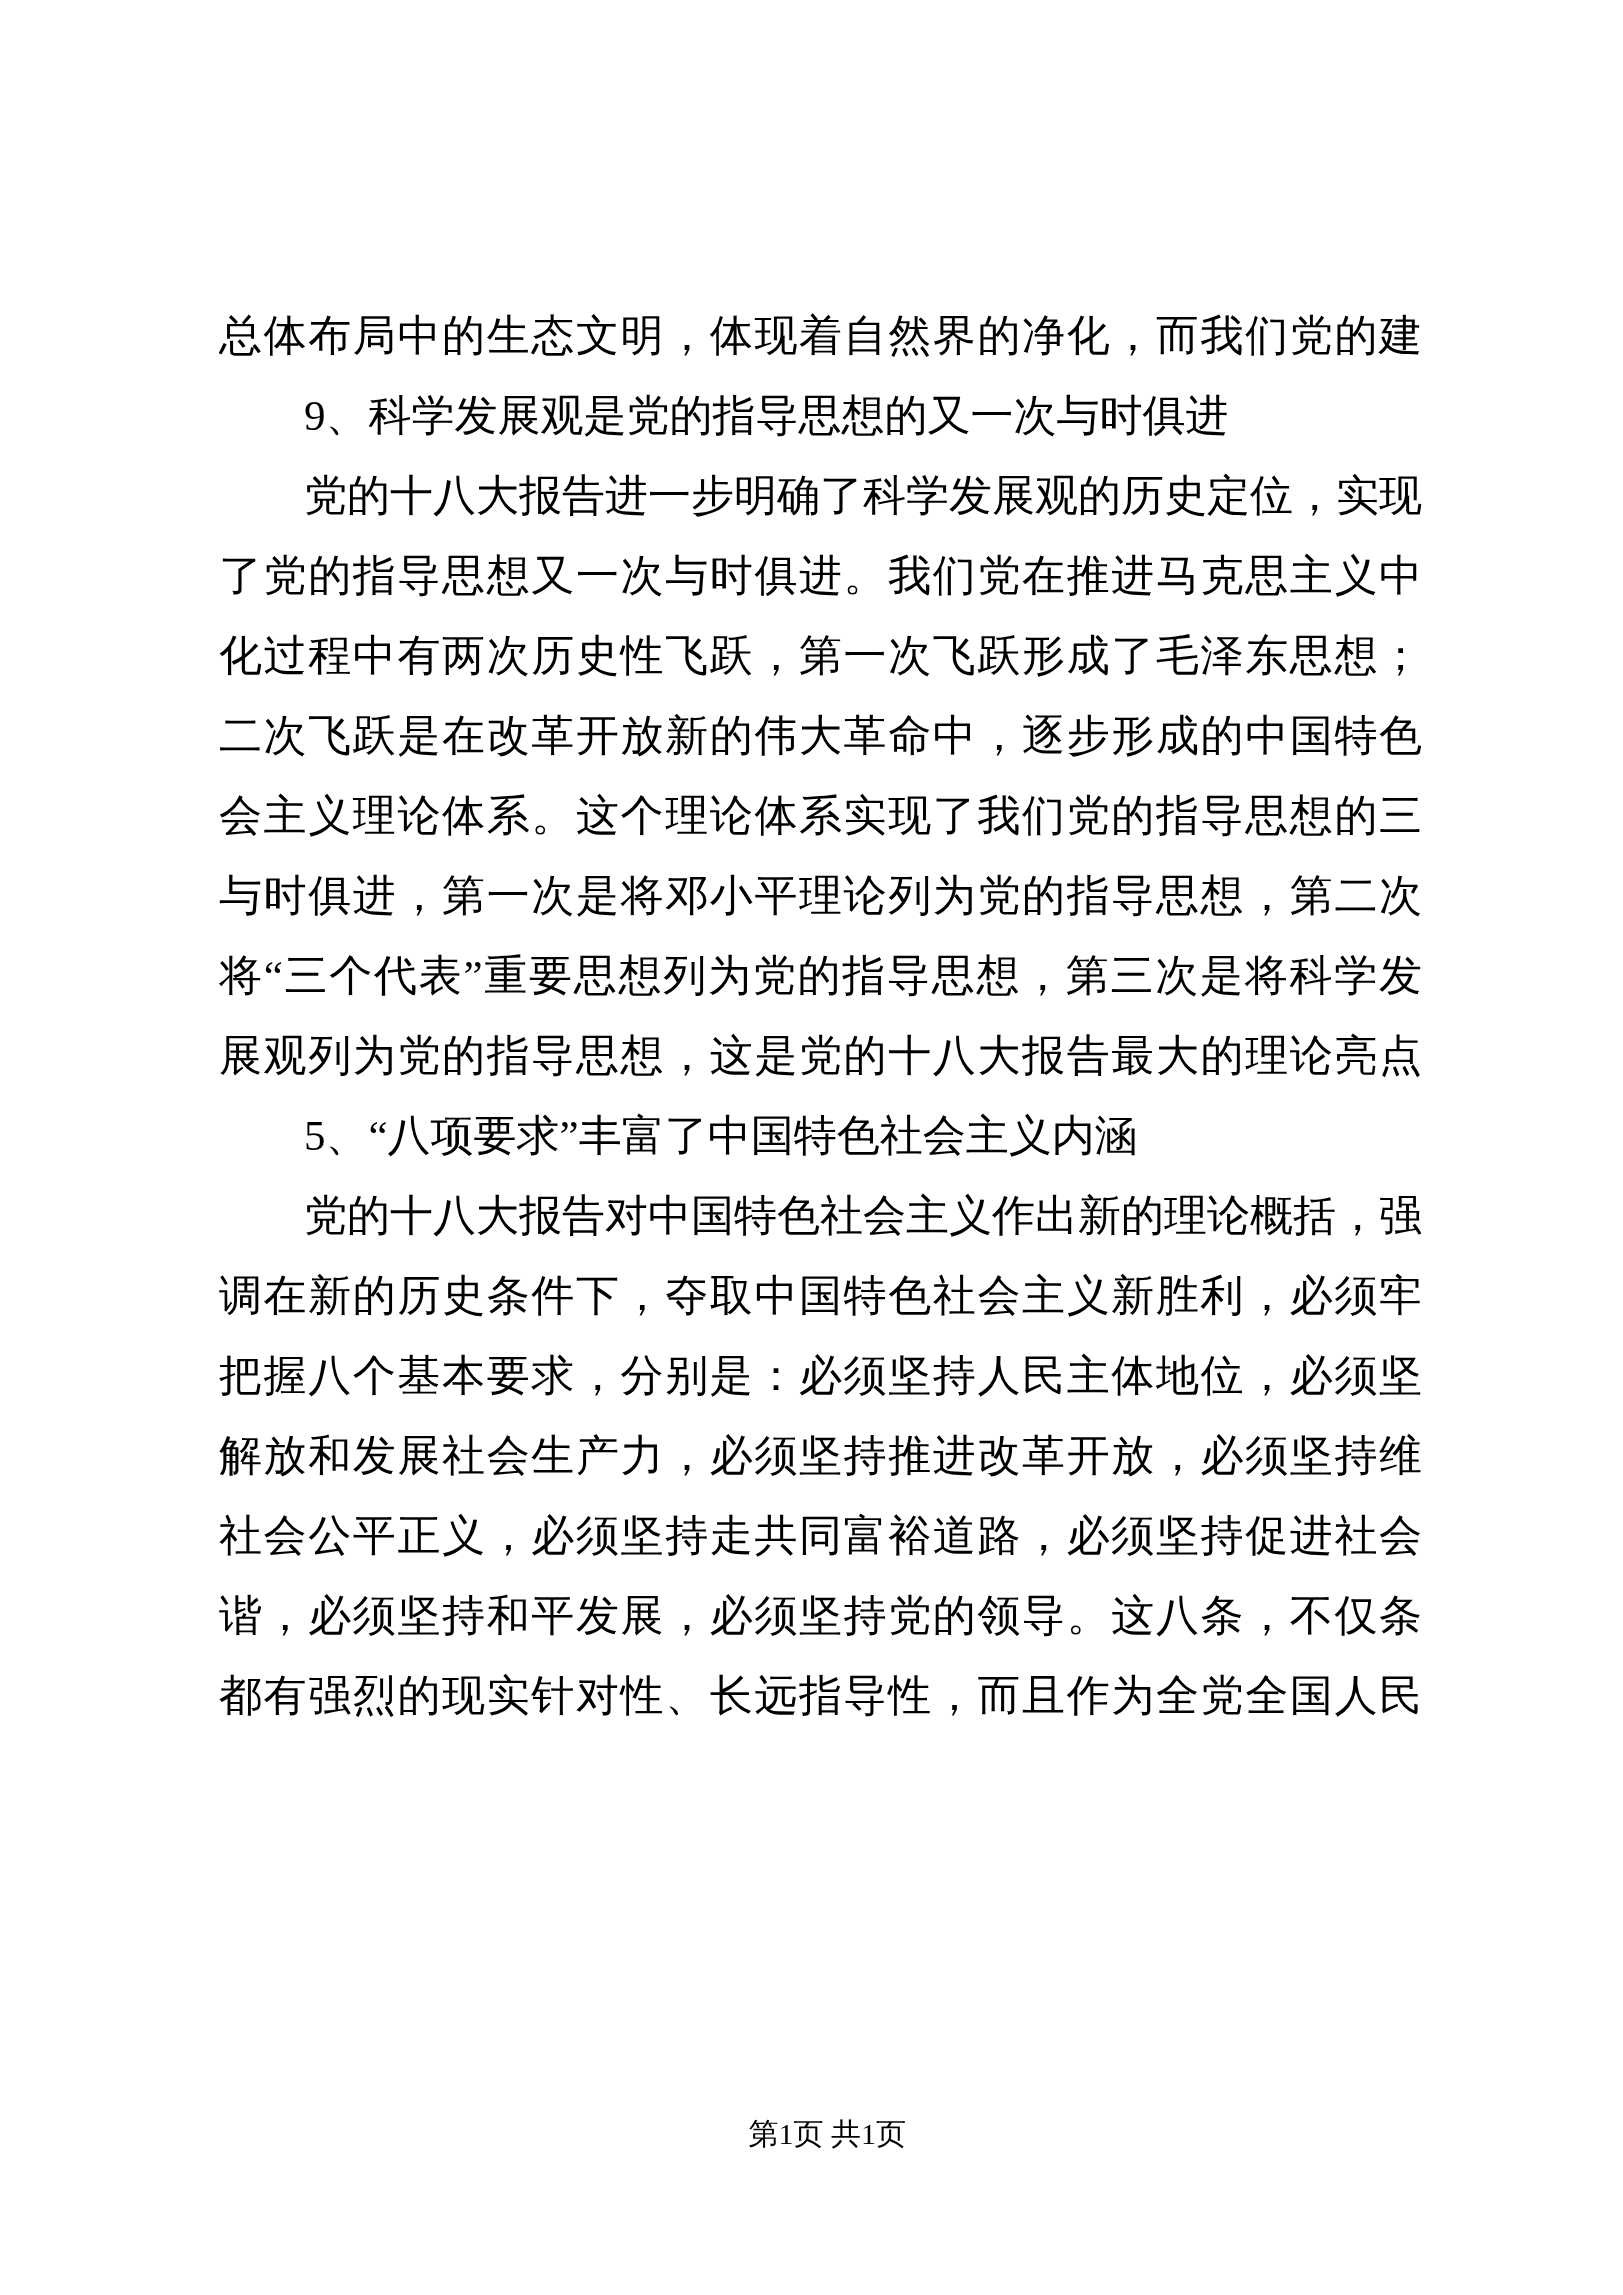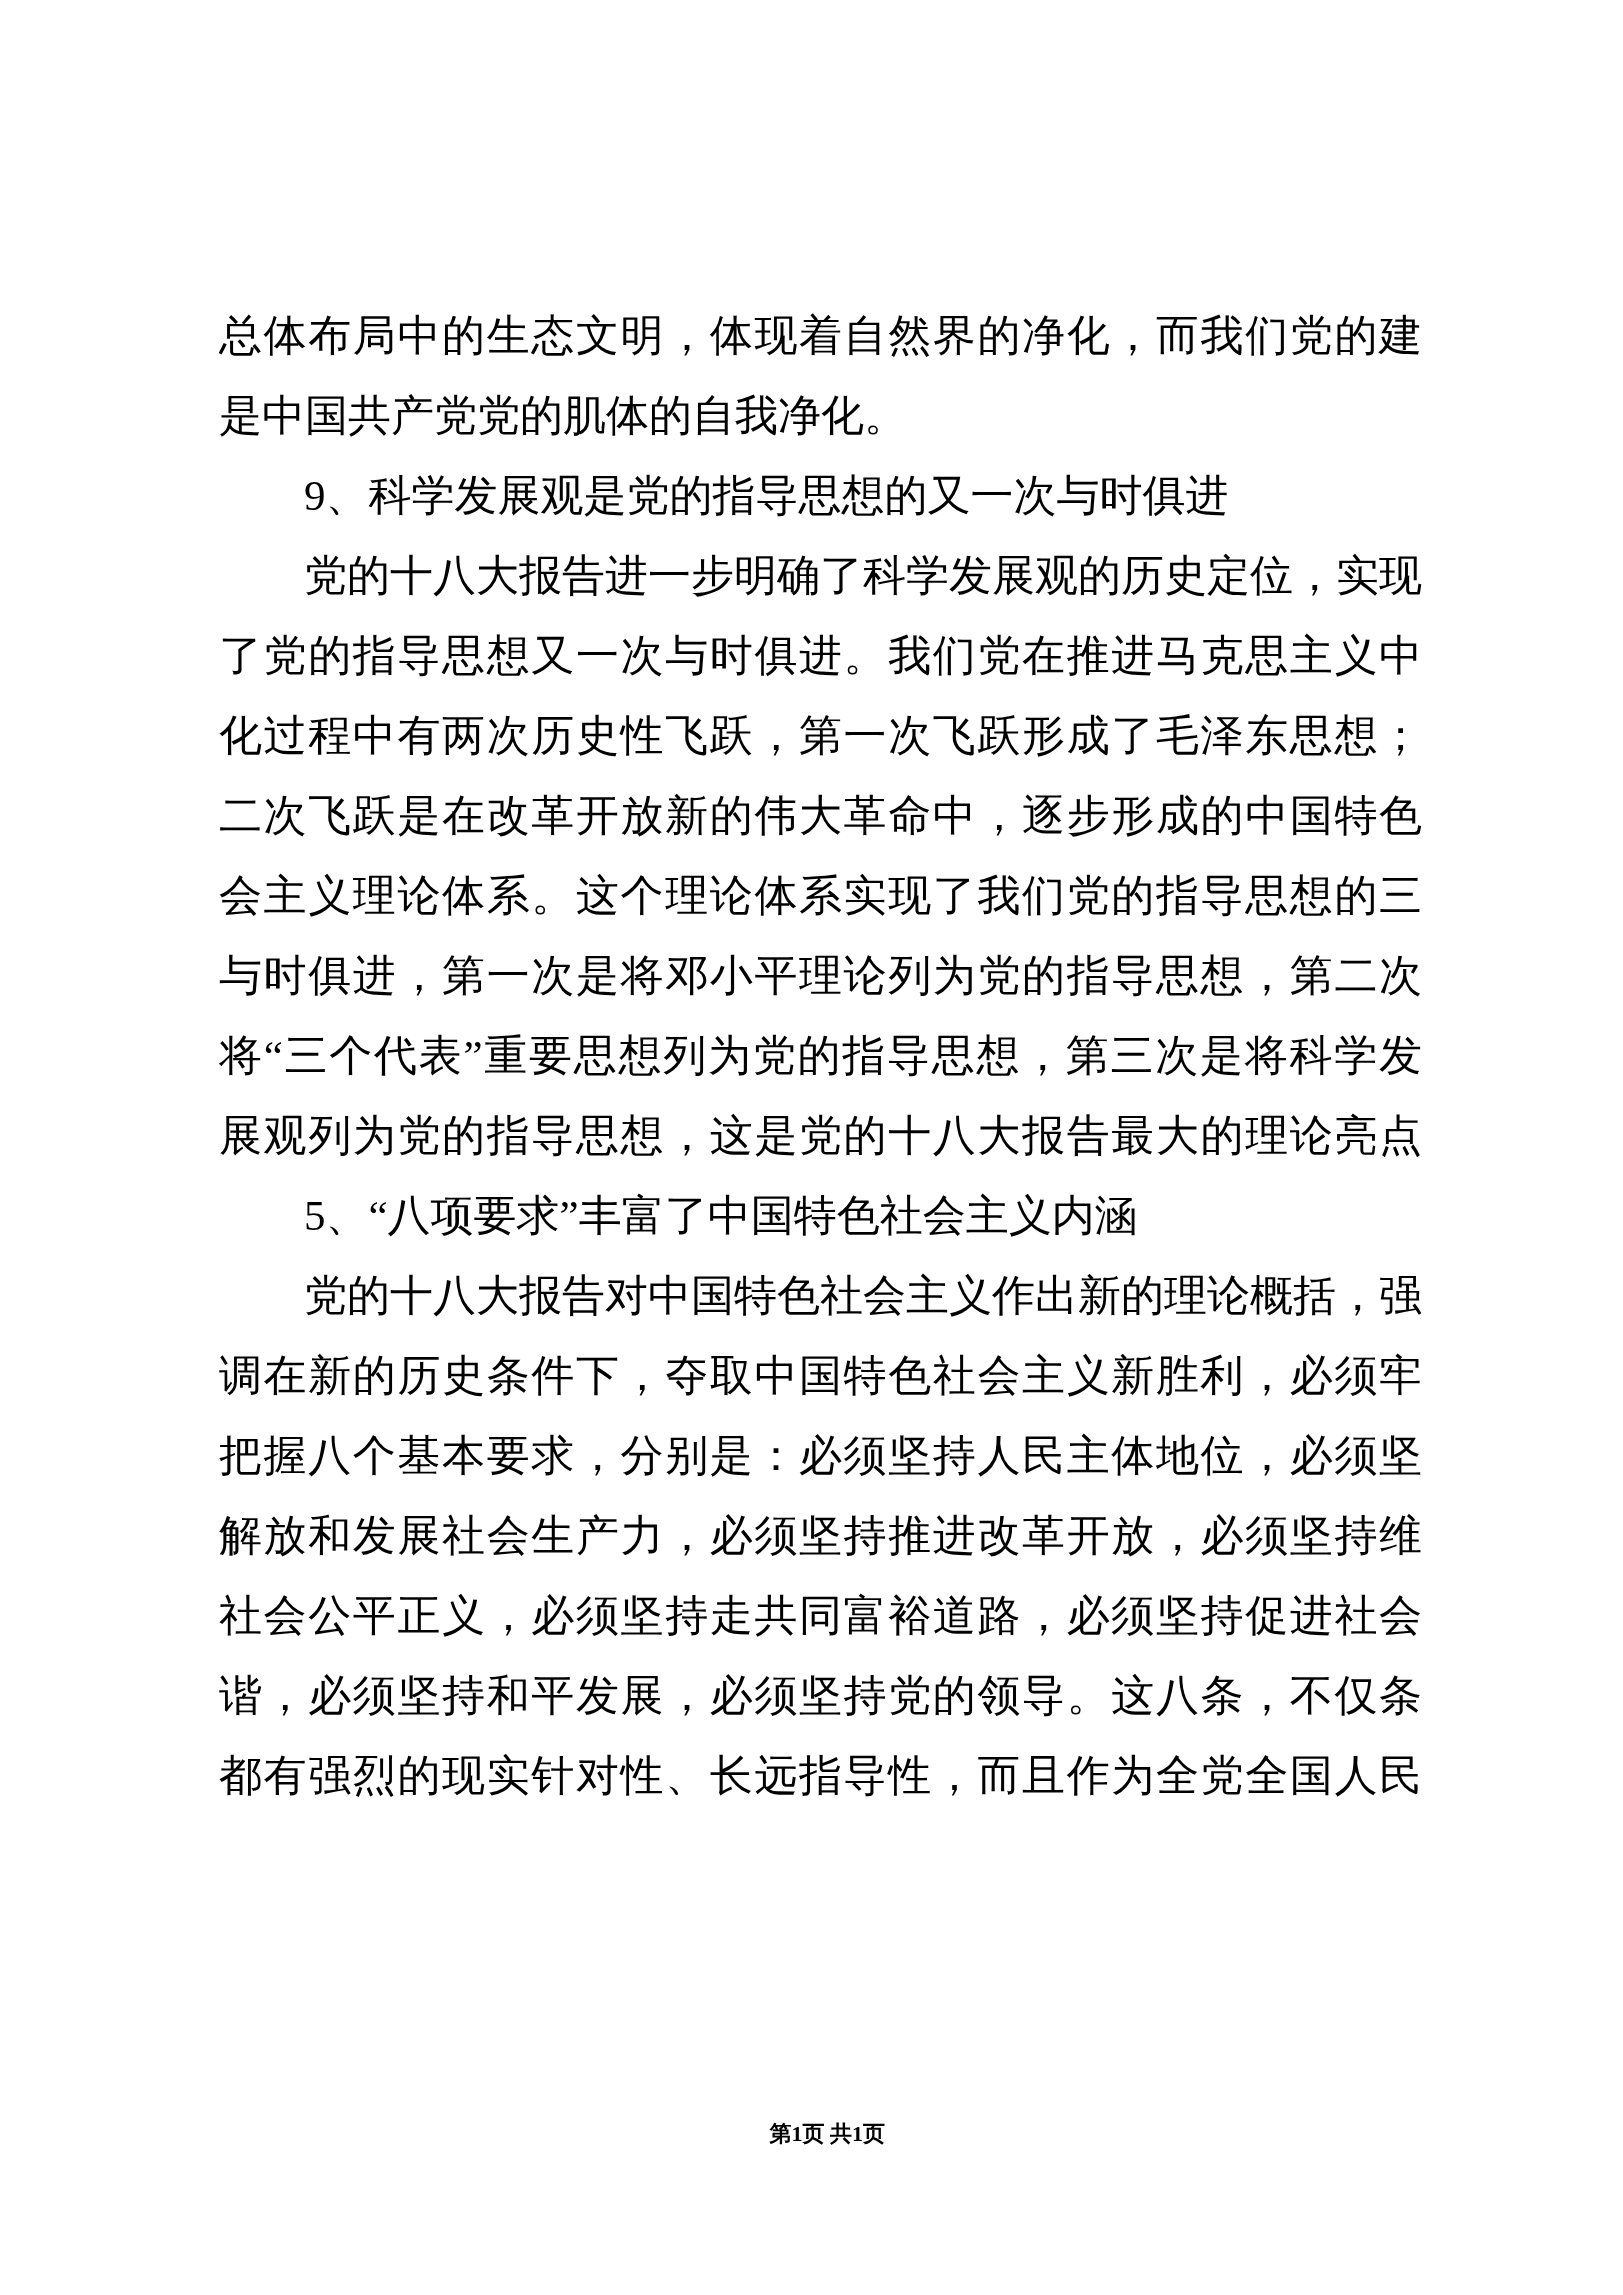--- a/index.html
+++ b/index.html
@@ -44,34 +44,32 @@
   }
   .page-footer {
     position: absolute;
     left: 0;
     top: 2113px;
     width: 100%;
     text-align: center;
     transform: translateX(15.7px);
   }
   .page-footer span {
-    font-size: 22px;
+    font-size: 30px;
     line-height: 42px;
     color: #000000;
-    font-weight: bold;
   }
 </style>
 </head>
 <body>
 
 <div class="doc-page">
 
   <div class="body-text">
     <div class="line fill">总体布局中的生态文明，体现着自然界的净化，而我们党的建设</div>
-    <div class="line">是中国共产党党的肌体的自我净化。</div>
     <div class="line indent">9、科学发展观是党的指导思想的又一次与时俱进</div>
     <div class="line indent fill">党的十八大报告进一步明确了科学发展观的历史定位，实现</div>
     <div class="line fill">了党的指导思想又一次与时俱进。我们党在推进马克思主义中国</div>
     <div class="line fill">化过程中有两次历史性飞跃，第一次飞跃形成了毛泽东思想；第</div>
     <div class="line fill">二次飞跃是在改革开放新的伟大革命中，逐步形成的中国特色社</div>
     <div class="line fill">会主义理论体系。这个理论体系实现了我们党的指导思想的三次</div>
     <div class="line fill">与时俱进，第一次是将邓小平理论列为党的指导思想，第二次是</div>
     <div class="line fill">将“三个代表”重要思想列为党的指导思想，第三次是将科学发</div>
     <div class="line fill">展观列为党的指导思想，这是党的十八大报告最大的理论亮点和</div>
     <div class="line indent">5、“八项要求”丰富了中国特色社会主义内涵</div>

